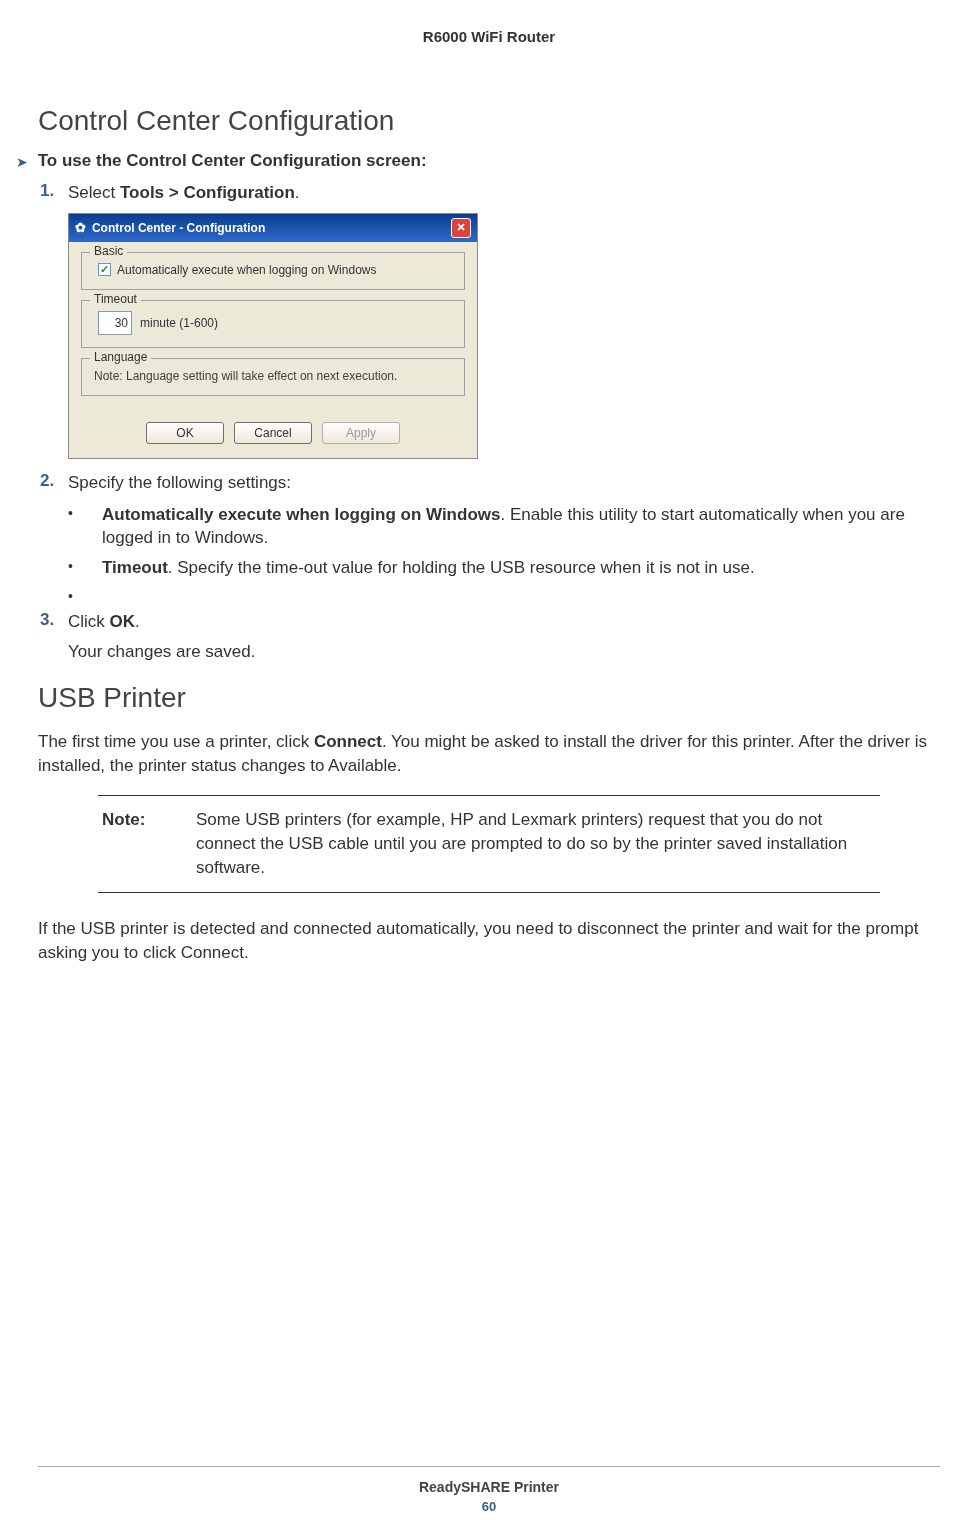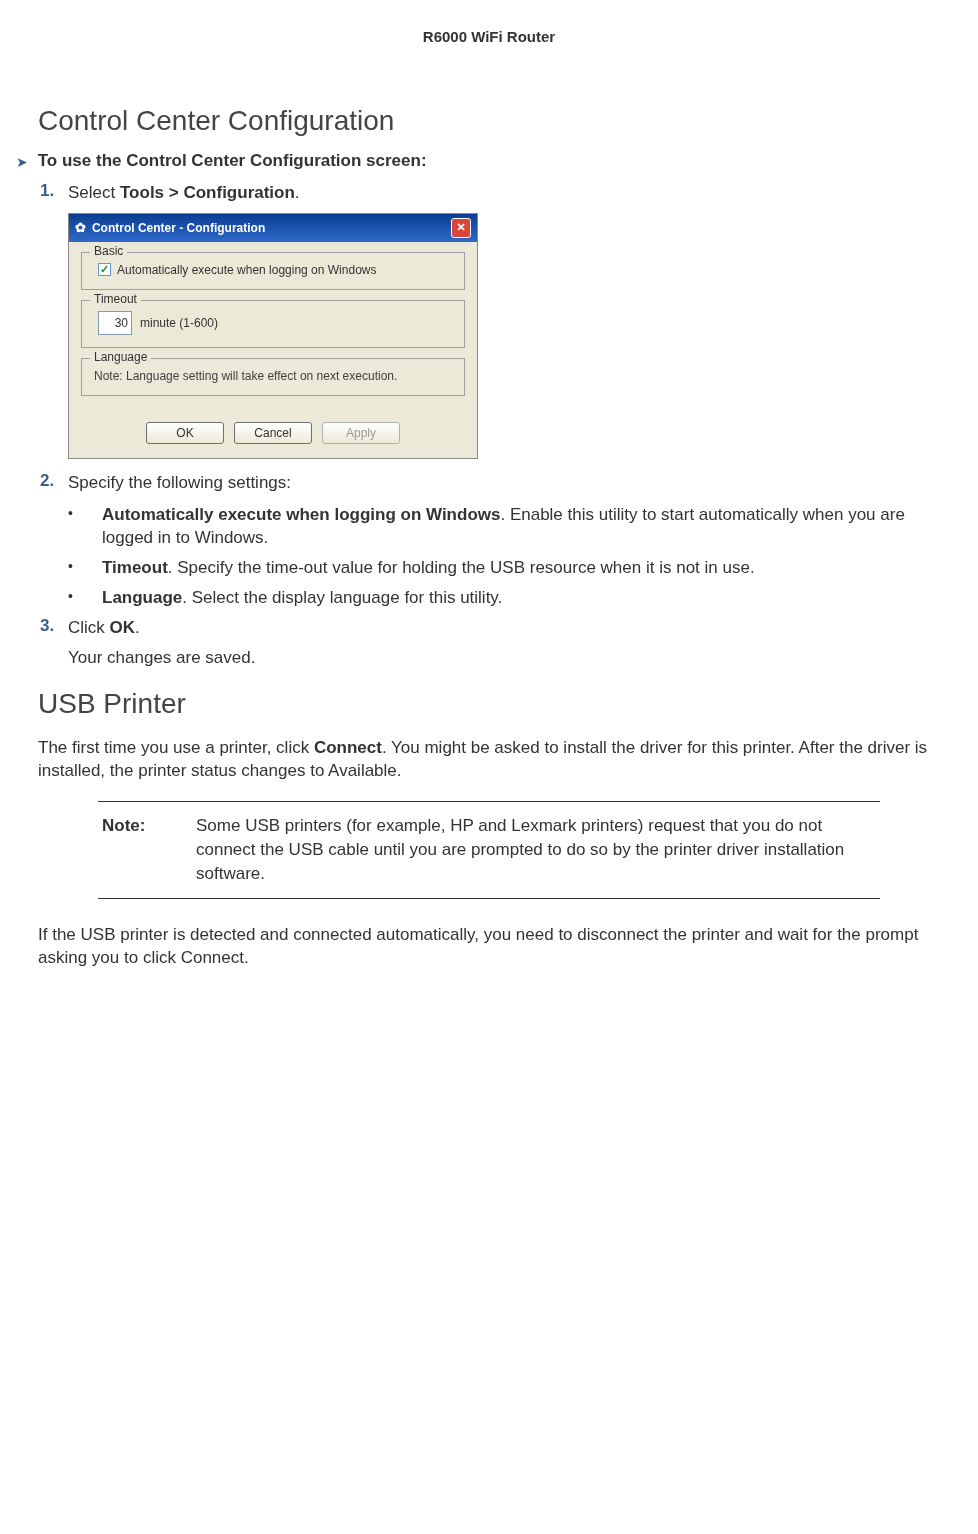--- a/index.html
+++ b/index.html
@@ -356,40 +356,43 @@
     <div class="bullet-item">
       <div class="bullet">•</div>
       <div class="bullet-text"><span class="bold">Automatically execute when logging on Windows</span><span>. Enable this utility to start automatically when you are logged in to Windows.</span></div>
     </div>
     <div class="bullet-item">
       <div class="bullet">•</div>
       <div class="bullet-text"><span class="bold">Timeout</span><span>. Specify the time-out value for holding the USB resource when it is not in use.</span></div>
     </div>
     <div class="bullet-item">
       <div class="bullet">•</div>
-      <div class="bullet-text"><span class="bold">Language</span><span>. Select the display language for this utility.</span></div>
     </div>
   </div>
 
   <div class="step">
     <div class="step-num">3.</div>
     <div class="step-body">
       <span>Click </span><span class="bold">OK</span><span>.</span>
     </div>
   </div>
   <div class="step-sub">Your changes are saved.</div>
 
   <h2 class="section2-title">USB Printer</h2>
 
   <div class="body-text">
     <span>The first time you use a printer, click </span><span class="bold">Connect</span><span>. You might be asked to install the driver for this printer. After the driver is installed, the printer status changes to Available.</span>
   </div>
 
   <div class="note-block">
     <div class="note-inner">
       <div class="note-label">Note:</div>
-      <div>Some USB printers (for example, HP and Lexmark printers) request that you do not connect the USB cable until you are prompted to do so by the printer driver installation software.</div>
+      <div>Some USB printers (for example, HP and Lexmark printers) request that you do not connect the USB cable until you are prompted to do so by the printer saved installation software.</div>
     </div>
   </div>
 
   <div class="body-text">If the USB printer is detected and connected automatically, you need to disconnect the printer and wait for the prompt asking you to click Connect.</div>
 
+  <div class="footer">
+    <div class="footer-title">ReadySHARE Printer</div>
+    <div class="footer-page">60</div>
+  </div>
 </div>
 
 </body></html>

